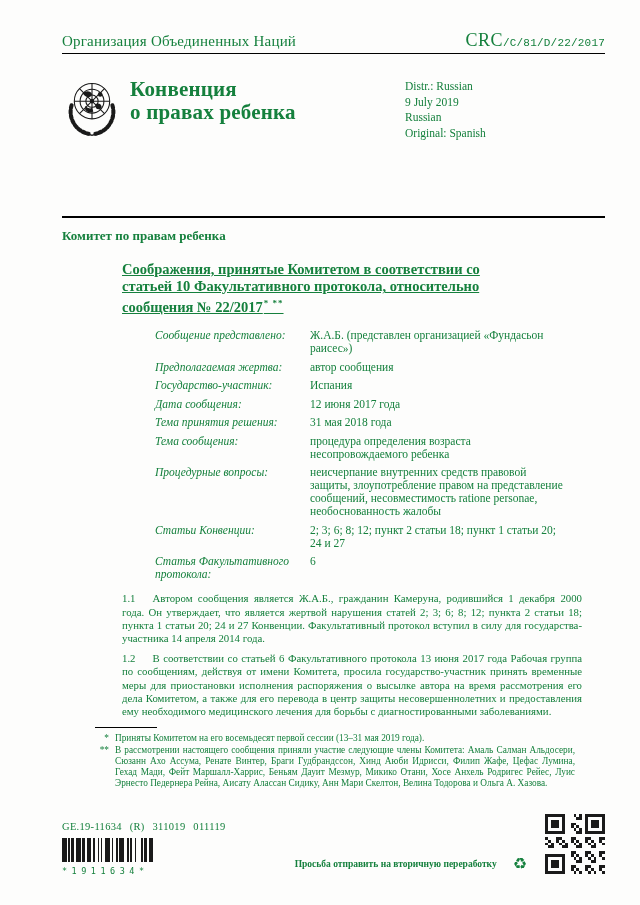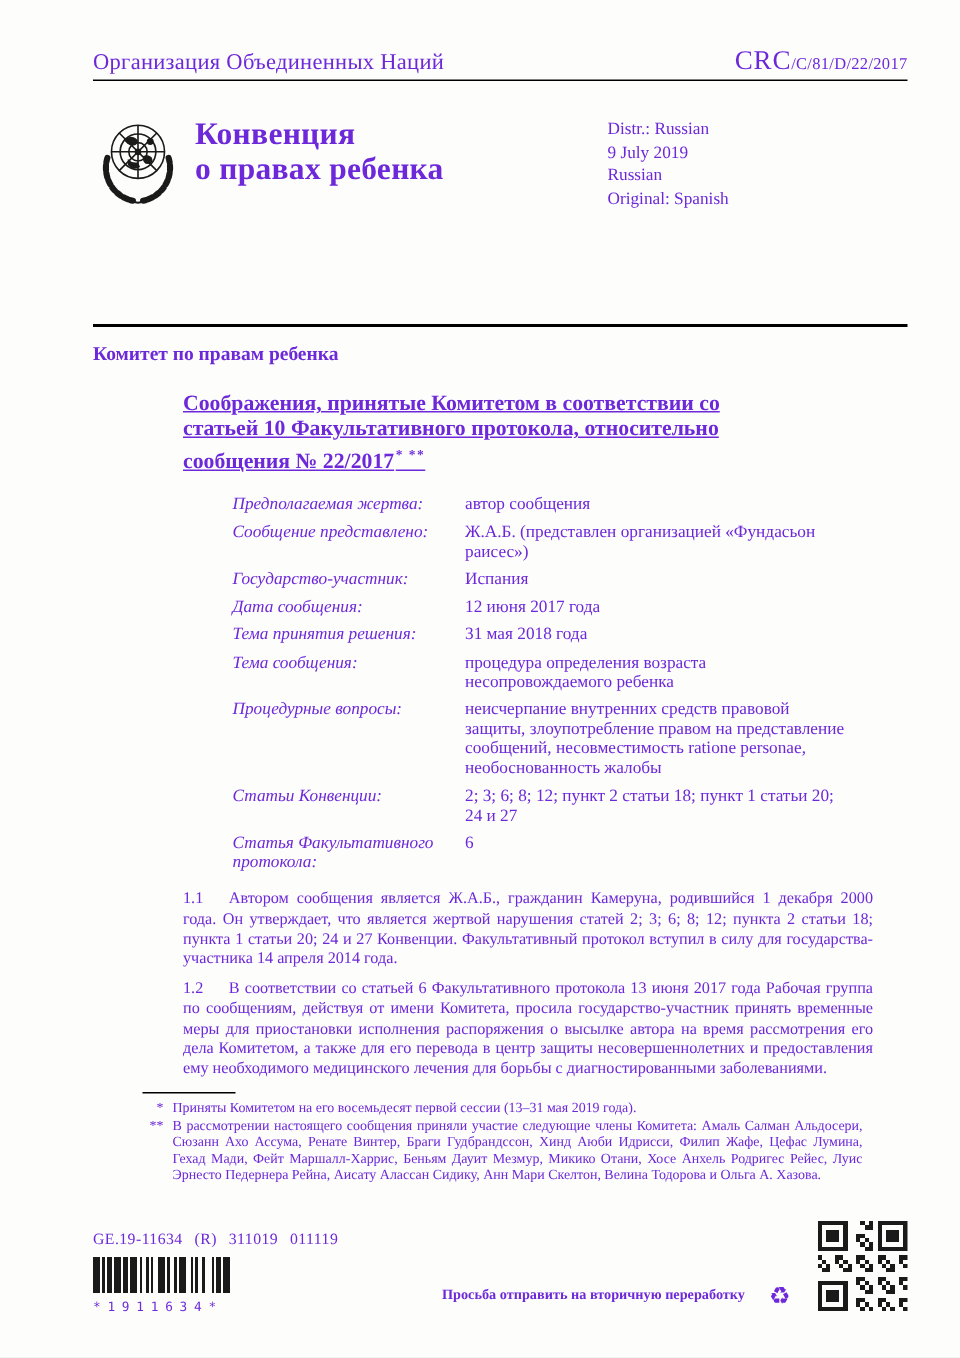--- a/index.html
+++ b/index.html
@@ -1,32 +1,32 @@
 <!DOCTYPE html>
 <html><head>
 <meta charset="utf-8">
 <style>
   * { margin:0; padding:0; box-sizing:border-box; }
   html,body { width:640px; height:905px; }
   body { background:#d9d9d9; }
   .page {
     position:relative; width:640px; height:905px; overflow:hidden;
-    background:#fdfdfc; color:#6d28d9;
+    background:#fdfdfc; color:#15803d;
     font-family:"Liberation Serif", serif;
     padding:30px 35px 0 62px;
   }
   
   .header-top {
     display:flex; justify-content:space-between; align-items:baseline;
     border-bottom:1px solid #000; padding-bottom:2px;
   }
   .org-name { font-size:15px; letter-spacing:0.2px; }
   .doc-symbol { white-space:nowrap; }
   .doc-symbol .crc { font-size:18px; letter-spacing:0.5px; }
-  .doc-symbol .crc-sub { font-size:11px; letter-spacing:0.2px; }
+  .doc-symbol .crc-sub { font-size:11px; letter-spacing:0.2px;font-family:Liberation Mono, monospace; }
   .masthead { position:relative; margin-top:20px; height:100px; }
   .emblem { position:absolute; left:-4px; top:0; }
   .mast-title { position:absolute; left:68px; top:4px; font-weight:bold; font-size:21px; line-height:23px; letter-spacing:0.2px; }
   .distr { position:absolute; left:343px; top:5px; font-size:11.5px; line-height:15.5px; }
   
   .committee { margin-top:42px; border-top:2.5px solid #000; padding-top:10px; font-weight:bold; font-size:13px; }
   .doc-title { margin:17px 0 0 60px; width:372px; font-size:14.5px; line-height:17.2px; font-weight:bold;text-decoration:underline; }
   .title-marks { font-size:9px; vertical-align:super; letter-spacing:1px; margin-left:1px; font-weight:bold; }
   
   .meta { margin:13px 0 0 93px; font-size:11.5px; line-height:13px; }
@@ -102,26 +102,26 @@
       <div>Original: Spanish</div>
     </div>
   </div>
 
   <div class="committee">Комитет по правам ребенка</div>
 
   <h1 class="doc-title"><span>Соображения, принятые Комитетом в соответствии со статьей 10 Факультативного протокола, относительно сообщения № 22/2017</span><span class="title-marks">* **</span></h1>
 
   <div class="meta">
     <div class="meta-row">
+      <div class="meta-label">Сообщение представлено:</div>
+      <div class="meta-value">Ж.А.Б. (представлен организацией «Фундасьон раисес»)</div>
+    </div>
+    <div class="meta-row">
       <div class="meta-label">Предполагаемая жертва:</div>
       <div class="meta-value">автор сообщения</div>
-    </div>
-    <div class="meta-row">
-      <div class="meta-label">Сообщение представлено:</div>
-      <div class="meta-value">Ж.А.Б. (представлен организацией «Фундасьон раисес»)</div>
     </div>
     <div class="meta-row">
       <div class="meta-label">Государство-участник:</div>
       <div class="meta-value">Испания</div>
     </div>
     <div class="meta-row">
       <div class="meta-label">Дата сообщения:</div>
       <div class="meta-value">12 июня 2017 года</div>
     </div>
     <div class="meta-row">

